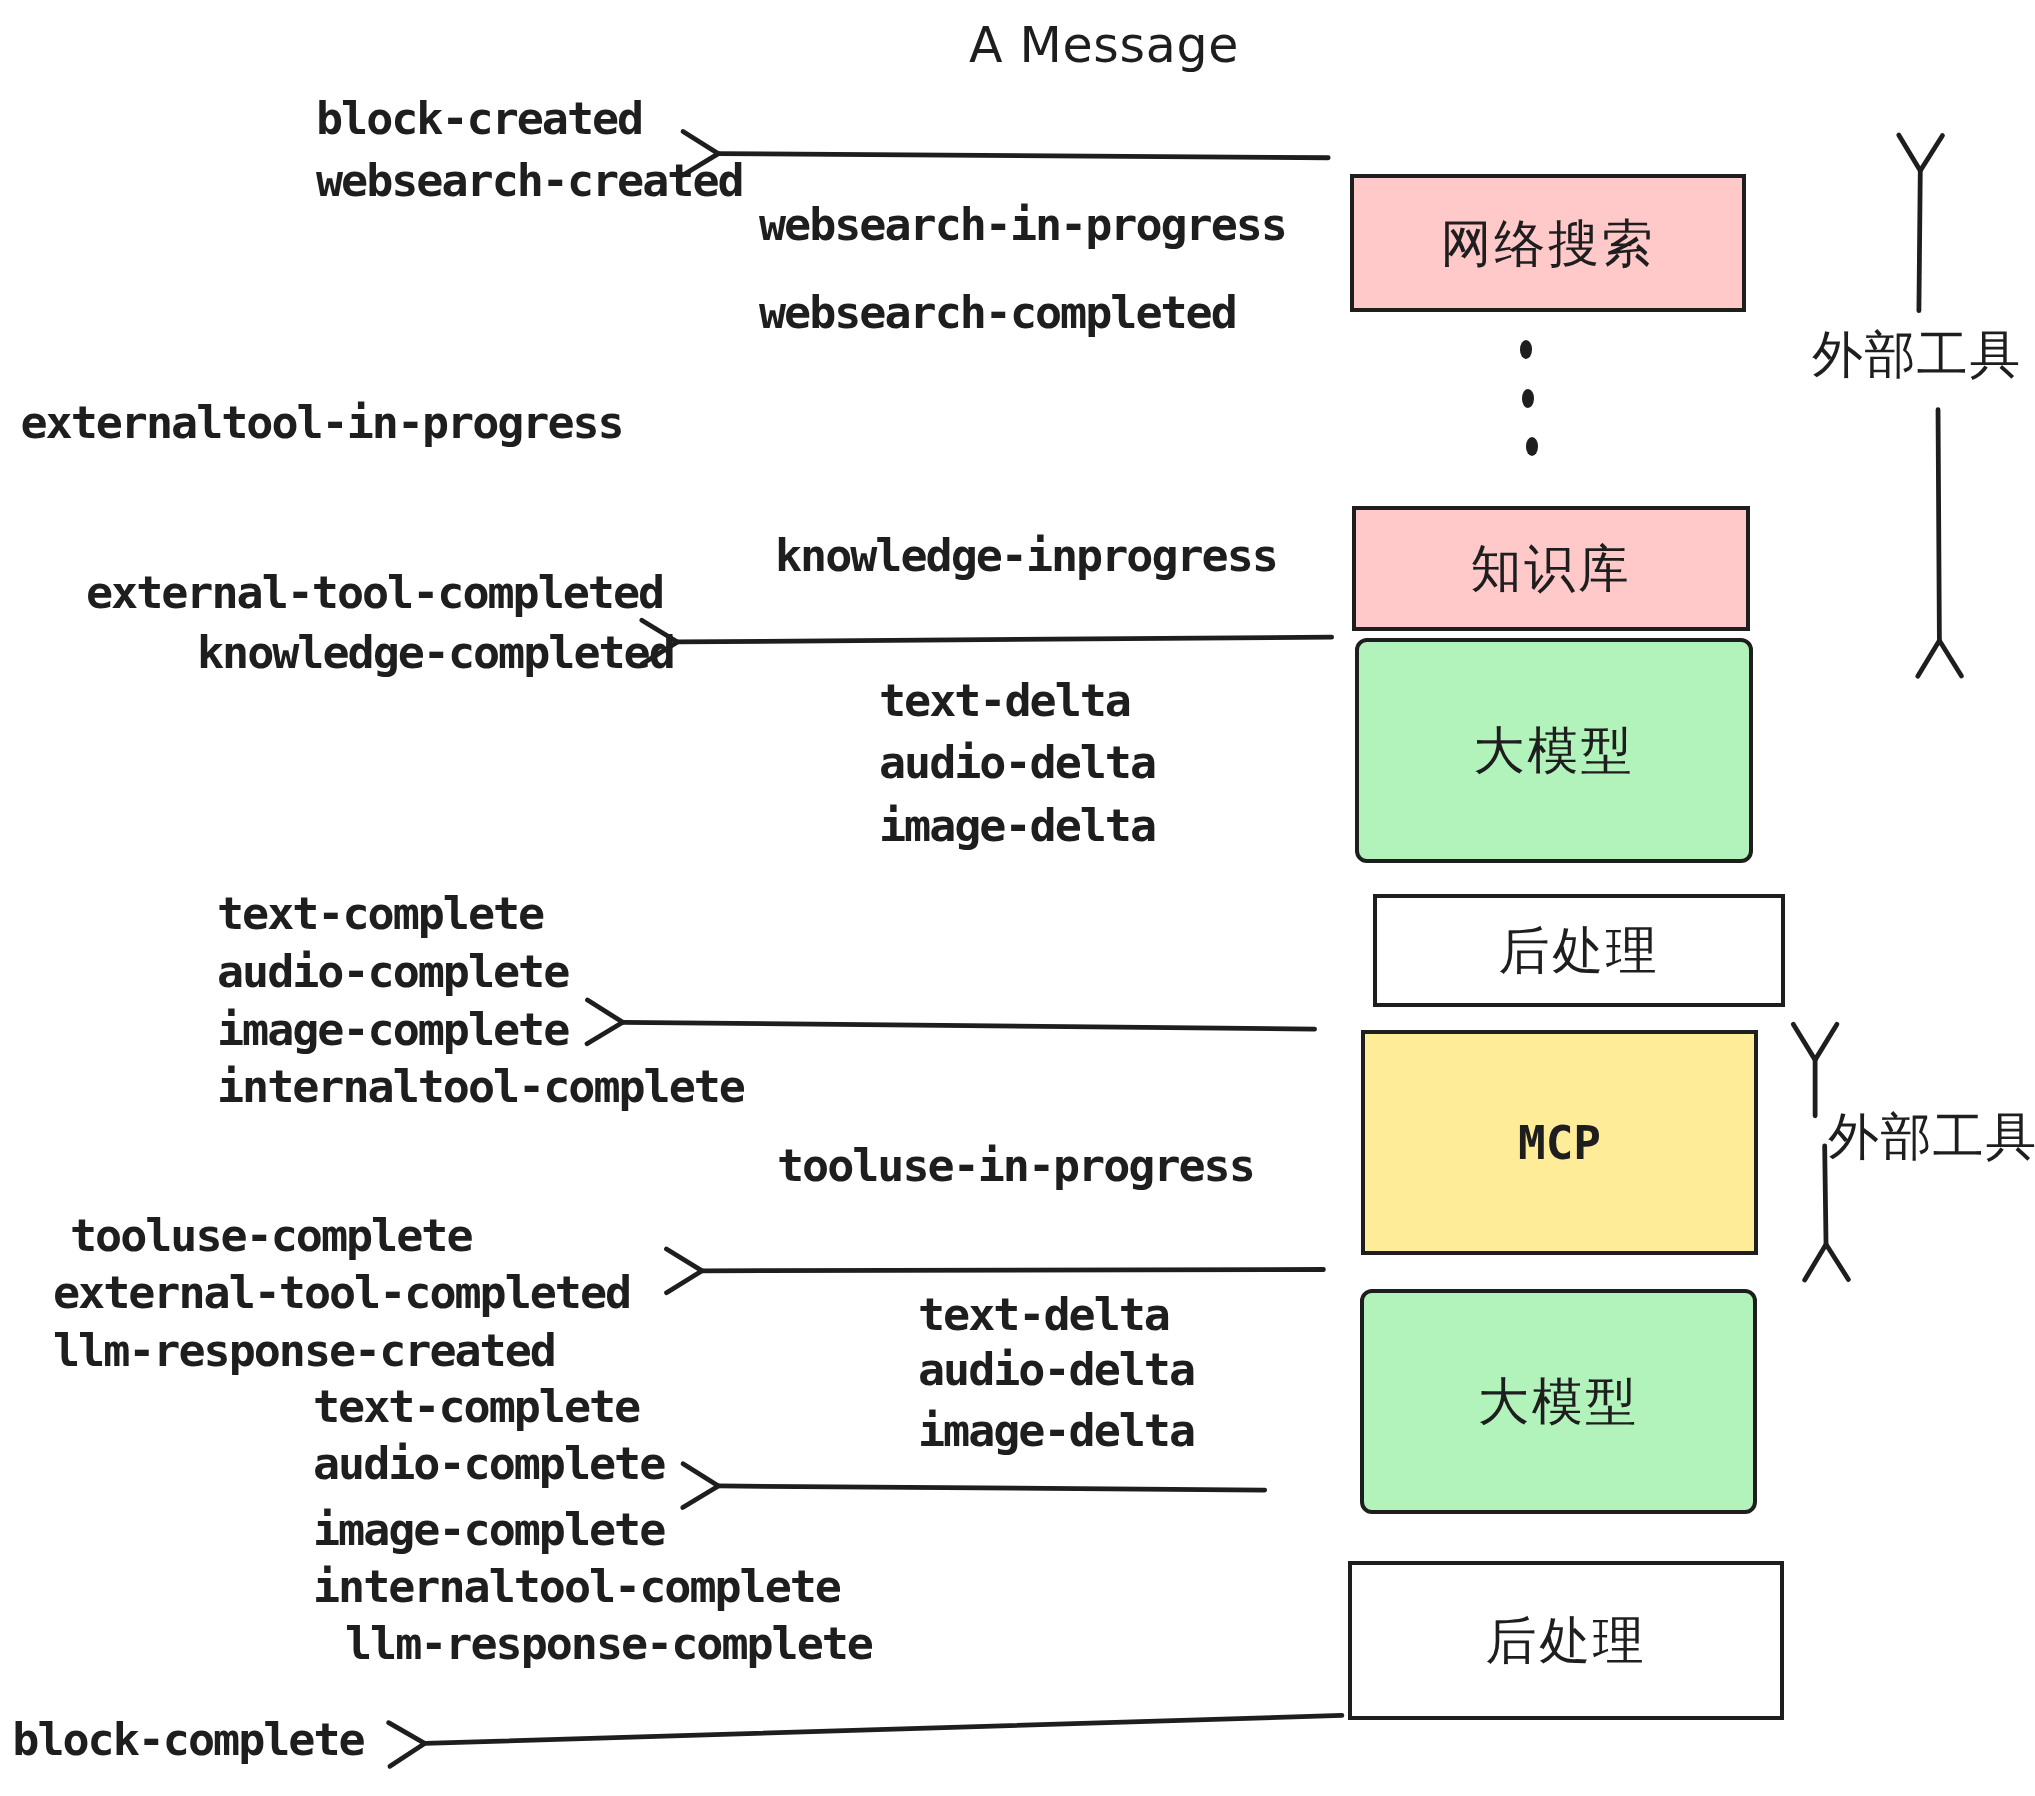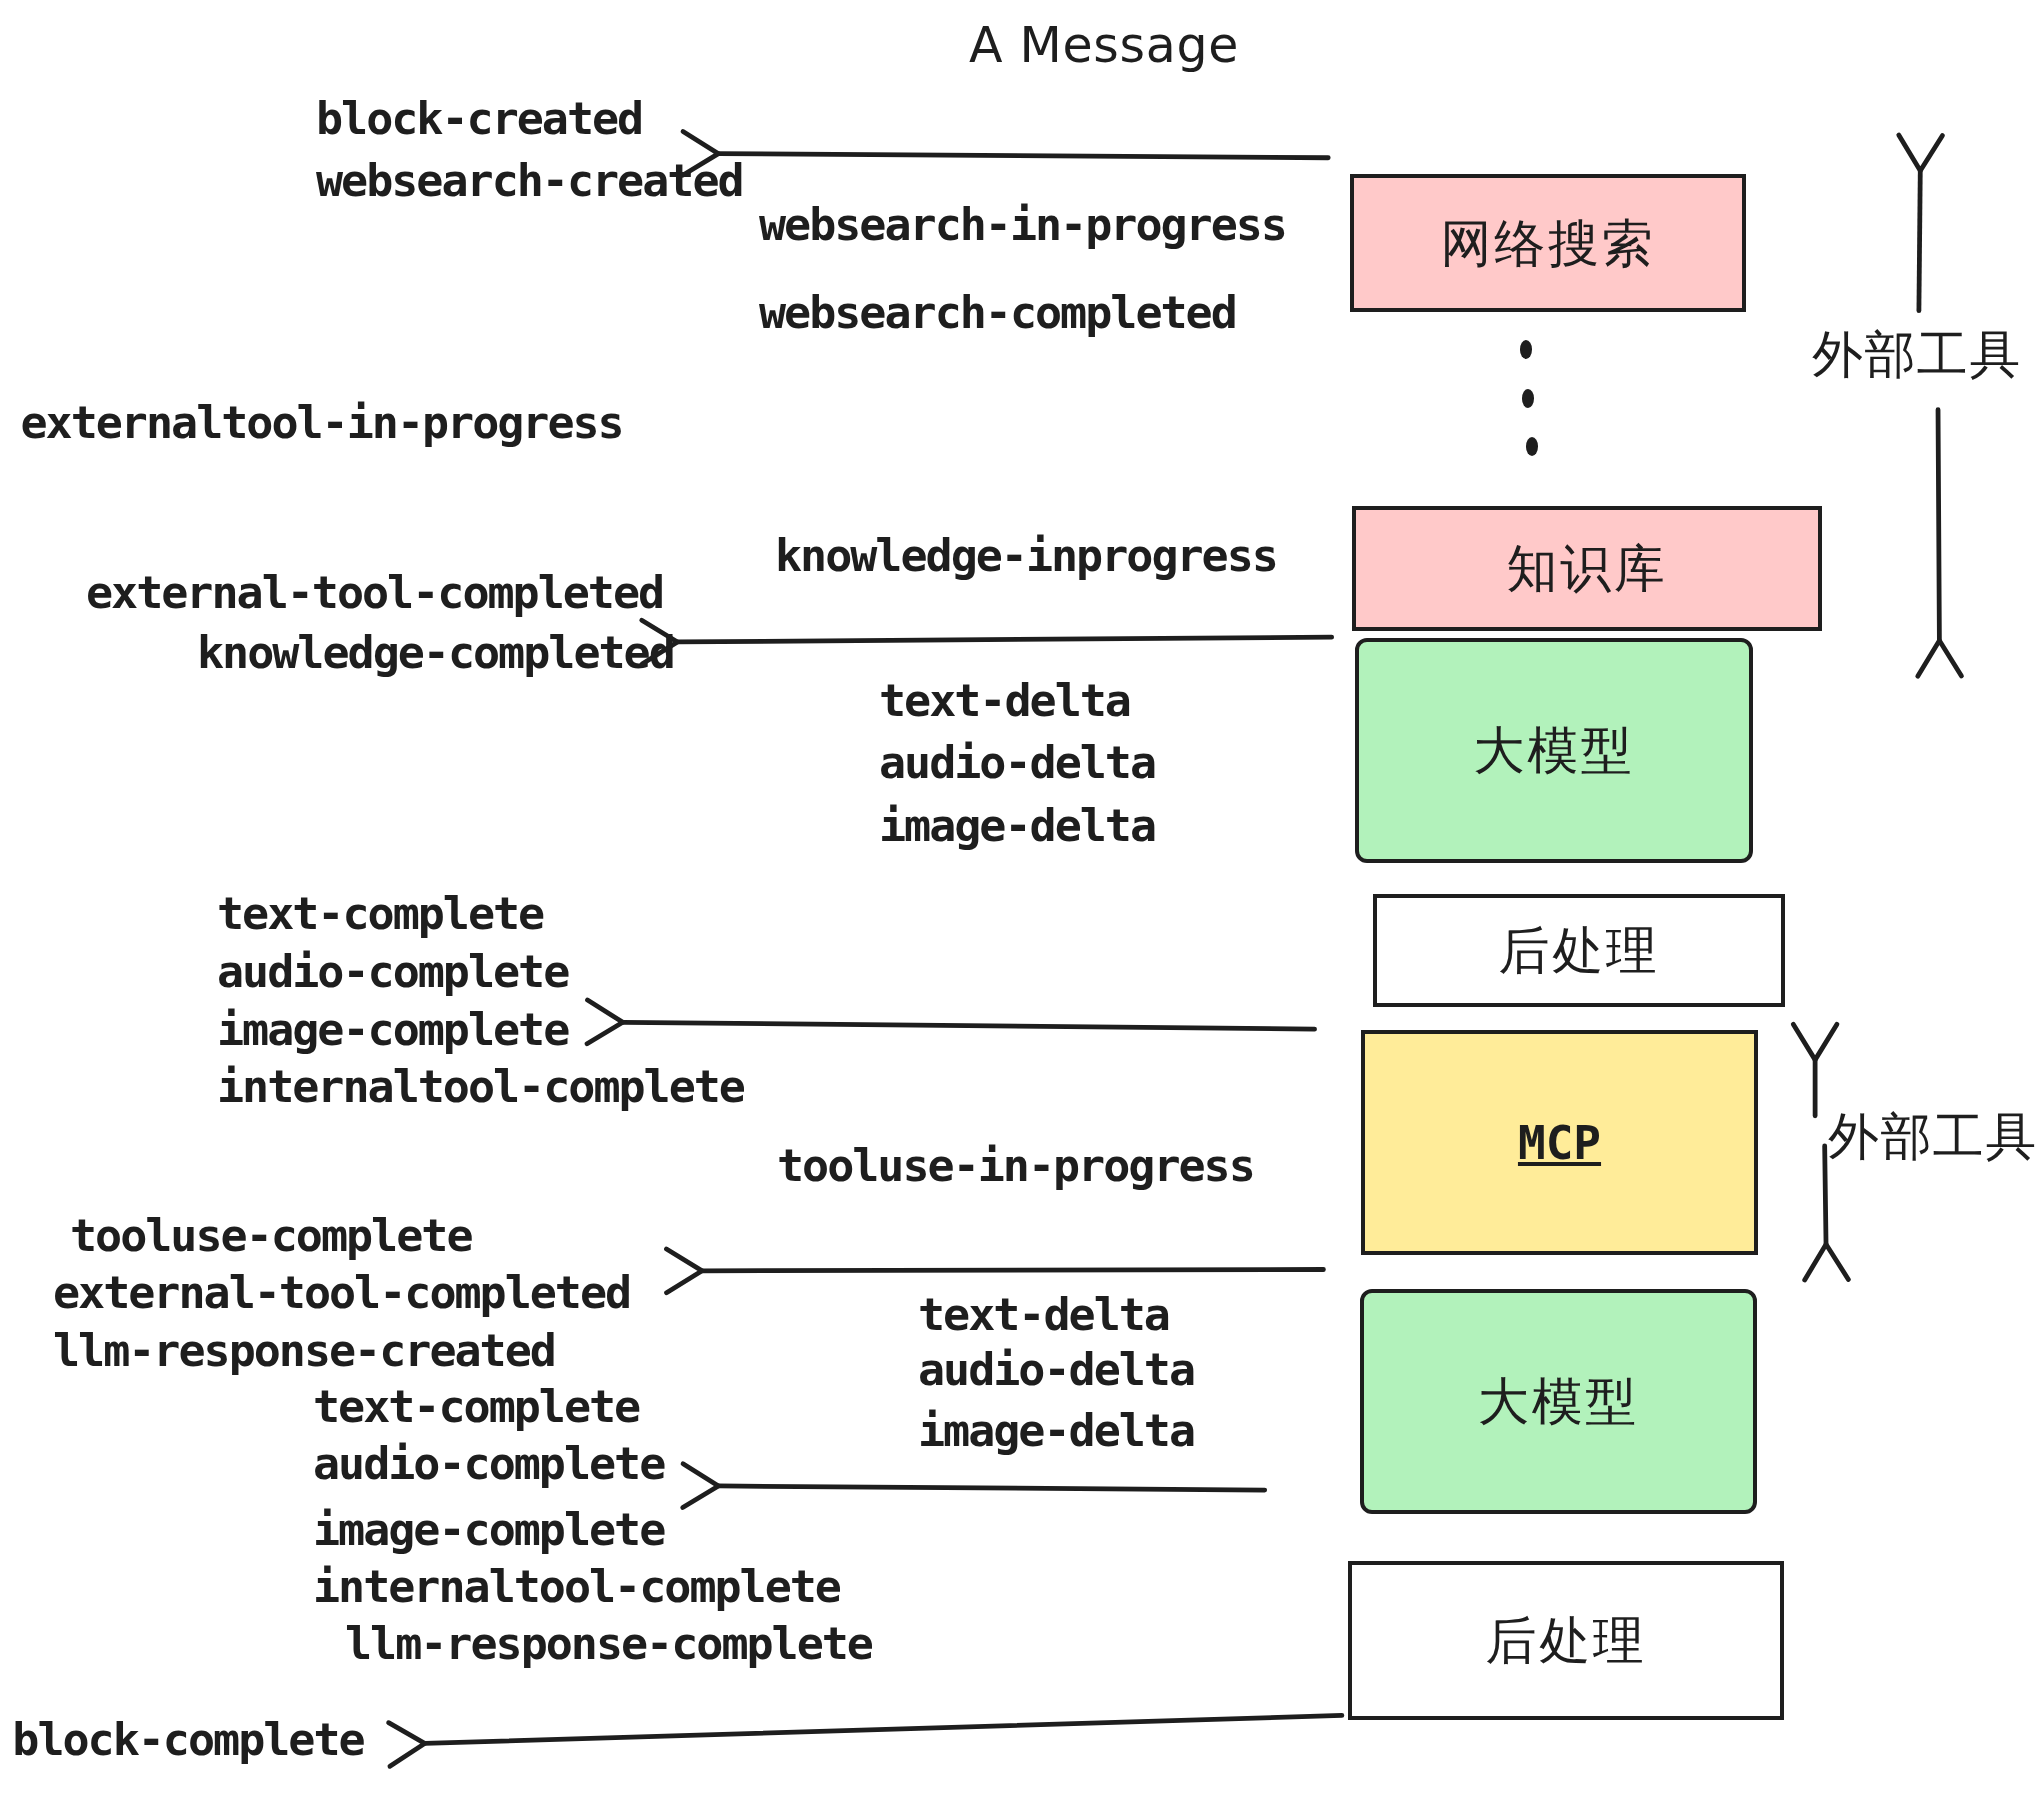--- a/index.html
+++ b/index.html
@@ -24,21 +24,21 @@
   .box {
     position: absolute; border: 4.8px solid var(--stroke);
     display: flex; align-items: center; justify-content: center;
   }
   .box .lbl {
     font: normal 51px/1 "DejaVu Sans", sans-serif;
     letter-spacing: 2.7px; white-space: nowrap;
   }
   .box.pink   { background: var(--pink); }
   .box.green  { background: var(--green); border-radius: 12px; }
-  .box.yellow { background: var(--yellow); text-decoration: underline; }
+  .box.yellow { background: var(--yellow); }
   .box.white  { background: var(--white); }
   .box.mcp .lbl { font: bold 46px/1 "DejaVu Sans Mono", monospace; letter-spacing: 0; }
   .side-label {
     position: absolute; font: normal 51px/1 "DejaVu Sans", sans-serif;
     white-space: nowrap; letter-spacing: 1.4px;
   }
   .dot {
     position: absolute; width: 12.3px; height: 19px;
     border-radius: 50%; background: var(--stroke);
   }
@@ -101,21 +101,21 @@
   <div class="evt" style="left:12.3px;   top:1717px;">block-complete</div>
 
   <div class="box pink" style="left:1350px; top:174px; width:396px; height:138px;">
     <span class="lbl">网络搜索</span>
   </div>
 
   <div class="dot" style="left:1520px; top:340px;"></div>
   <div class="dot" style="left:1522px; top:389px;"></div>
   <div class="dot" style="left:1526px; top:437px;"></div>
 
-  <div class="box pink" style="left:1352px; top:506px; width:470px; height:125px;">
+  <div class="box pink" style="left:1352px; top:506px; width:398px; height:125px;">
     <span class="lbl">知识库</span>
   </div>
 
   <div class="box green" style="left:1355px; top:638px; width:398px; height:225px;">
     <span class="lbl">大模型</span>
   </div>
 
   <div class="box white" style="left:1373px; top:894px; width:412px; height:113px;">
     <span class="lbl">后处理</span>
   </div>

